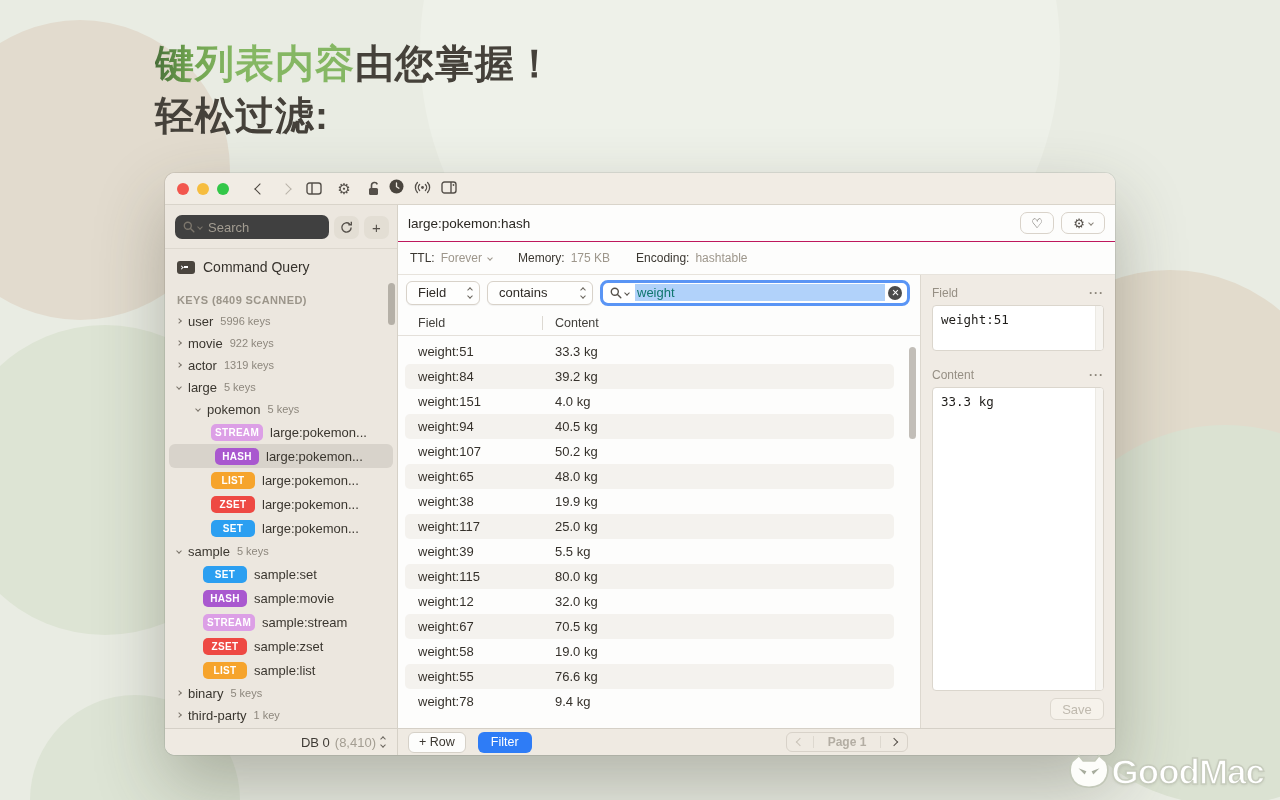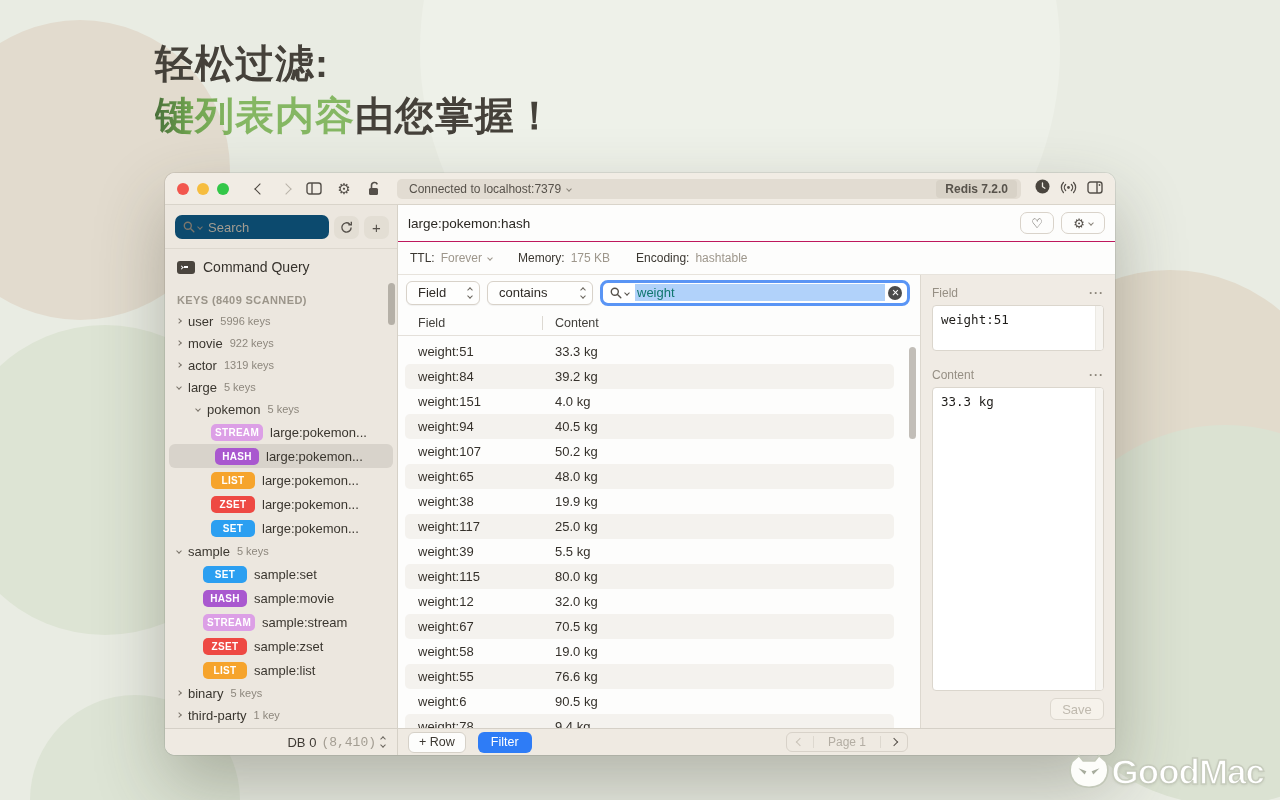--- a/index.html
+++ b/index.html
@@ -42,38 +42,38 @@
   .conn-pill .grow { flex:1; }
   .redis-badge { background:#d8d2c7; border-radius:4px; padding:2px 9px; font-size:12px; font-weight:700; color:#57524b; }
   .tb-right { display:flex; align-items:center; gap:10px; }
 
   
   .content { flex:1; display:flex; min-height:0; }
 
   
   .sidebar { width:233px; flex:0 0 233px; background:#ece7df; border-right:1px solid #d6d1c7; position:relative; display:flex; flex-direction:column; }
   .search-row { display:flex; gap:5px; padding:10px 8px 9px 10px; align-items:center; }
-  .search-box { flex:1; height:24px; background:#0c4a6e; border-radius:7px; display:flex; align-items:center; padding:0 8px; gap:3px; color:#7c766c; }
+  .search-box { flex:1; height:24px; background:#404040; border-radius:7px; display:flex; align-items:center; padding:0 8px; gap:3px; color:#7c766c; }
   .search-box .ph { font-size:13px; color:#a29c91; margin-left:3px; }
   .sq-btn { width:25px; height:23px; background:#e3ded4; border-radius:7px; display:flex; align-items:center; justify-content:center; color:#55504a; font-size:15px; }
   .side-div { height:1px; background:#ddd8cf; margin:0; }
   .cq-row { display:flex; align-items:center; gap:8px; padding:10px 12px 9px 12px; font-size:14px; color:#36322c; }
   .term-ico { width:18px; height:13px; background:#4a453e; border-radius:3px; display:flex; align-items:center; justify-content:flex-start; padding-left:3px; gap:1px; }
   .term-ico .chv { width:3px; height:3px; border-width:1.2px; color:#fff; }
   .term-ico i { display:block; width:4px; height:1.5px; background:#fff; }
   .keys-header { font-size:11px; font-weight:700; color:#9b958a; letter-spacing:.4px; padding:10px 12px 4px 12px; }
   .tree { flex:1; overflow:hidden; }
   .tree-row { display:flex; align-items:center; gap:7px; height:22px; padding-right:8px; font-size:13px; color:#3a362f; }
   .tree-row.key { height:24px; }
   .tree-row.selected { background:#d8d3cb; border-radius:6px; margin:0 4px; }
   .tree-row .chv { color:#7a746a; flex:0 0 auto; }
   .t-count { font-size:11px; color:#8d877d; }
   .t-badge { font-size:10px; font-weight:700; color:#fff; border-radius:5px; min-width:44px; text-align:center; padding:3px 4px; letter-spacing:.3px; flex:0 0 auto; }
   .sb-scroll { position:absolute; right:2px; top:78px; width:7px; height:42px; background:#b5b0a7; border-radius:4px; }
-  .db-count { color:#a39d92;font-family:Liberation Mono, monospace; }
+  .db-count { color:#a39d92; }
   .updown { display:flex; flex-direction:column; gap:2px; color:#6a655d; }
 
   
   .main { flex:1; display:flex; flex-direction:column; min-width:0; position:relative; }
   .key-header { height:37px; display:flex; align-items:center; padding:0 10px; border-bottom:1px solid #be185d; flex:0 0 auto; }
   .key-title { font-size:13.5px; color:#2b2823; flex:1; }
   .kh-btn { height:22px; border:1px solid #d9d3ca; border-radius:7px; display:flex; align-items:center; justify-content:center; gap:4px; color:#55504a; background:#fdfdfc; }
   .kh-btn.heart { width:34px; font-size:13px; }
   .kh-btn.gear { width:44px; margin-left:7px; font-size:13px; }
   .kh-btn .chv { color:#8a847a; }
@@ -115,43 +115,43 @@
   .d-label.second { margin-top:14px; }
   .save-row { display:flex; justify-content:flex-end; margin-top:7px; }
   .save-btn { width:54px; height:22px; background:#f6f2eb; border:1px solid #ddd8cf; border-radius:6px; color:#bfb9ae; font-size:13px; display:flex; align-items:center; justify-content:center; }
 
   
   .bottombar { height:27px; background:#efeae2; border-top:1px solid #d5d0c7; display:flex; flex:0 0 auto; }
   .bb-side { width:233px; flex:0 0 233px; border-right:1px solid #d6d1c7; display:flex; align-items:center; justify-content:flex-end; padding:0 12px; gap:5px; font-size:13px; color:#3f3b35; }
   .bb-main { flex:1; display:flex; align-items:center; padding:0 10px; position:relative; }
   .addrow-btn { height:21px; background:#fdfdfc; border:1px solid #d6d1c8; border-radius:6px; padding:0 10px; font-size:12.5px; color:#3c3831; display:flex; align-items:center; }
   .filter-btn { height:21px; border-radius:6px; padding:0 13px; font-size:12.5px; color:#fff; display:flex; align-items:center; margin-left:12px; }
-  .pager { position:absolute; right:207px; height:20px; border:1px solid #d8d2c9; border-radius:6px; display:flex; align-items:center; overflow:hidden; }
+  .pager { position:absolute; right:207px; height:20px; border:1px solid #d8d2c9; border-radius:6px; display:flex; align-items:center; overflow:hidden;font-weight:bold; }
   .pg-btn { width:26px; height:100%; display:flex; align-items:center; justify-content:center; }
   .pg-btn.prev { color:#c9c3b8; } .pg-btn.next { color:#57524b; }
   .pg-sep { width:1px; height:12px; background:#ddd8cf; }
   .pg-label { width:66px; text-align:center; font-size:12px; color:#b3ada3; }
 
   
   .watermark { position:absolute; right:16px; bottom:8px; display:flex; align-items:center; gap:2px; }
   .wm-text { font-size:35px; font-weight:700; letter-spacing:-1px; color:#ffffff; -webkit-text-stroke:1.5px #c7ccbd; text-shadow:0 1px 3px rgba(90,95,80,.18); }
 </style>
 </head>
 <body>
 
 <div class="bgc c3"></div>
 <div class="bgc c1"></div>
 <div class="bgc c2"></div>
 <div class="bgc c4"></div>
 <div class="bgc c5"></div>
 <div class="bgc c6"></div>
 
 <div class="hero">
+  <div><span class="green">键列表内容</span><span>由您掌握！</span></div>
   <div>轻松过滤:</div>
-  <div><span class="green">键列表内容</span><span>由您掌握！</span></div>
 </div>
 
 <div class="window">
 
   <div class="titlebar">
     <div class="lights">
       <span class="light red"></span>
       <span class="light yellow"></span>
       <span class="light green"></span>
     </div>
@@ -167,26 +167,20 @@
           <line x1="6" y1="1" x2="6" y2="12" stroke="#55504a" stroke-width="1.4"></line>
         </svg>
     </span>
     <span class="tb-ico">⚙</span>
     <span class="tb-ico">
       <svg width="14" height="15" viewBox="0 0 14 15">
           <rect x="2" y="7" width="9" height="7" rx="1.5" fill="#55504a"></rect>
           <path d="M4.5 7 V4.5 A3 3 0 0 1 10.3 3.4" fill="none" stroke="#55504a" stroke-width="1.6"></path>
         </svg>
     </span>
-    <div class="conn-pill">
-      <span>Connected to localhost:7379</span>
-      <span class="chv sm" style="color:#8a847a;"></span>
-      <span class="grow"></span>
-      <span class="redis-badge">Redis 7.2.0</span>
-    </div>
     <div class="tb-right">
       <span>
         <svg width="15" height="15" viewBox="0 0 15 15">
             <circle cx="7.5" cy="7.5" r="7" fill="#4a453e"></circle>
             <path d="M7.5 4v3.7l2.4 1.5" stroke="#f0ece4" stroke-width="1.3" fill="none" stroke-linecap="round"></path>
           </svg>
       </span>
       <span>
         <svg width="17" height="13" viewBox="0 0 17 13">
             <circle cx="8.5" cy="6.5" r="1.4" fill="#55504a"></circle>
@@ -424,24 +418,20 @@
               </div>
               <div class="rowi">
                 <span class="c1">weight:58</span>
                 <span class="c2">19.0 kg</span>
               </div>
               <div class="rowi">
                 <span class="c1">weight:55</span>
                 <span class="c2">76.6 kg</span>
               </div>
               <div class="rowi">
-                <span class="c1">weight:6</span>
-                <span class="c2">90.5 kg</span>
-              </div>
-              <div class="rowi">
                 <span class="c1">weight:78</span>
                 <span class="c2">9.4 kg</span>
               </div>
             </div>
           <div class="tbl-scroll"></div>
         </div>
 
         <div class="detail">
           <div class="d-label">
             <span>Field</span>

